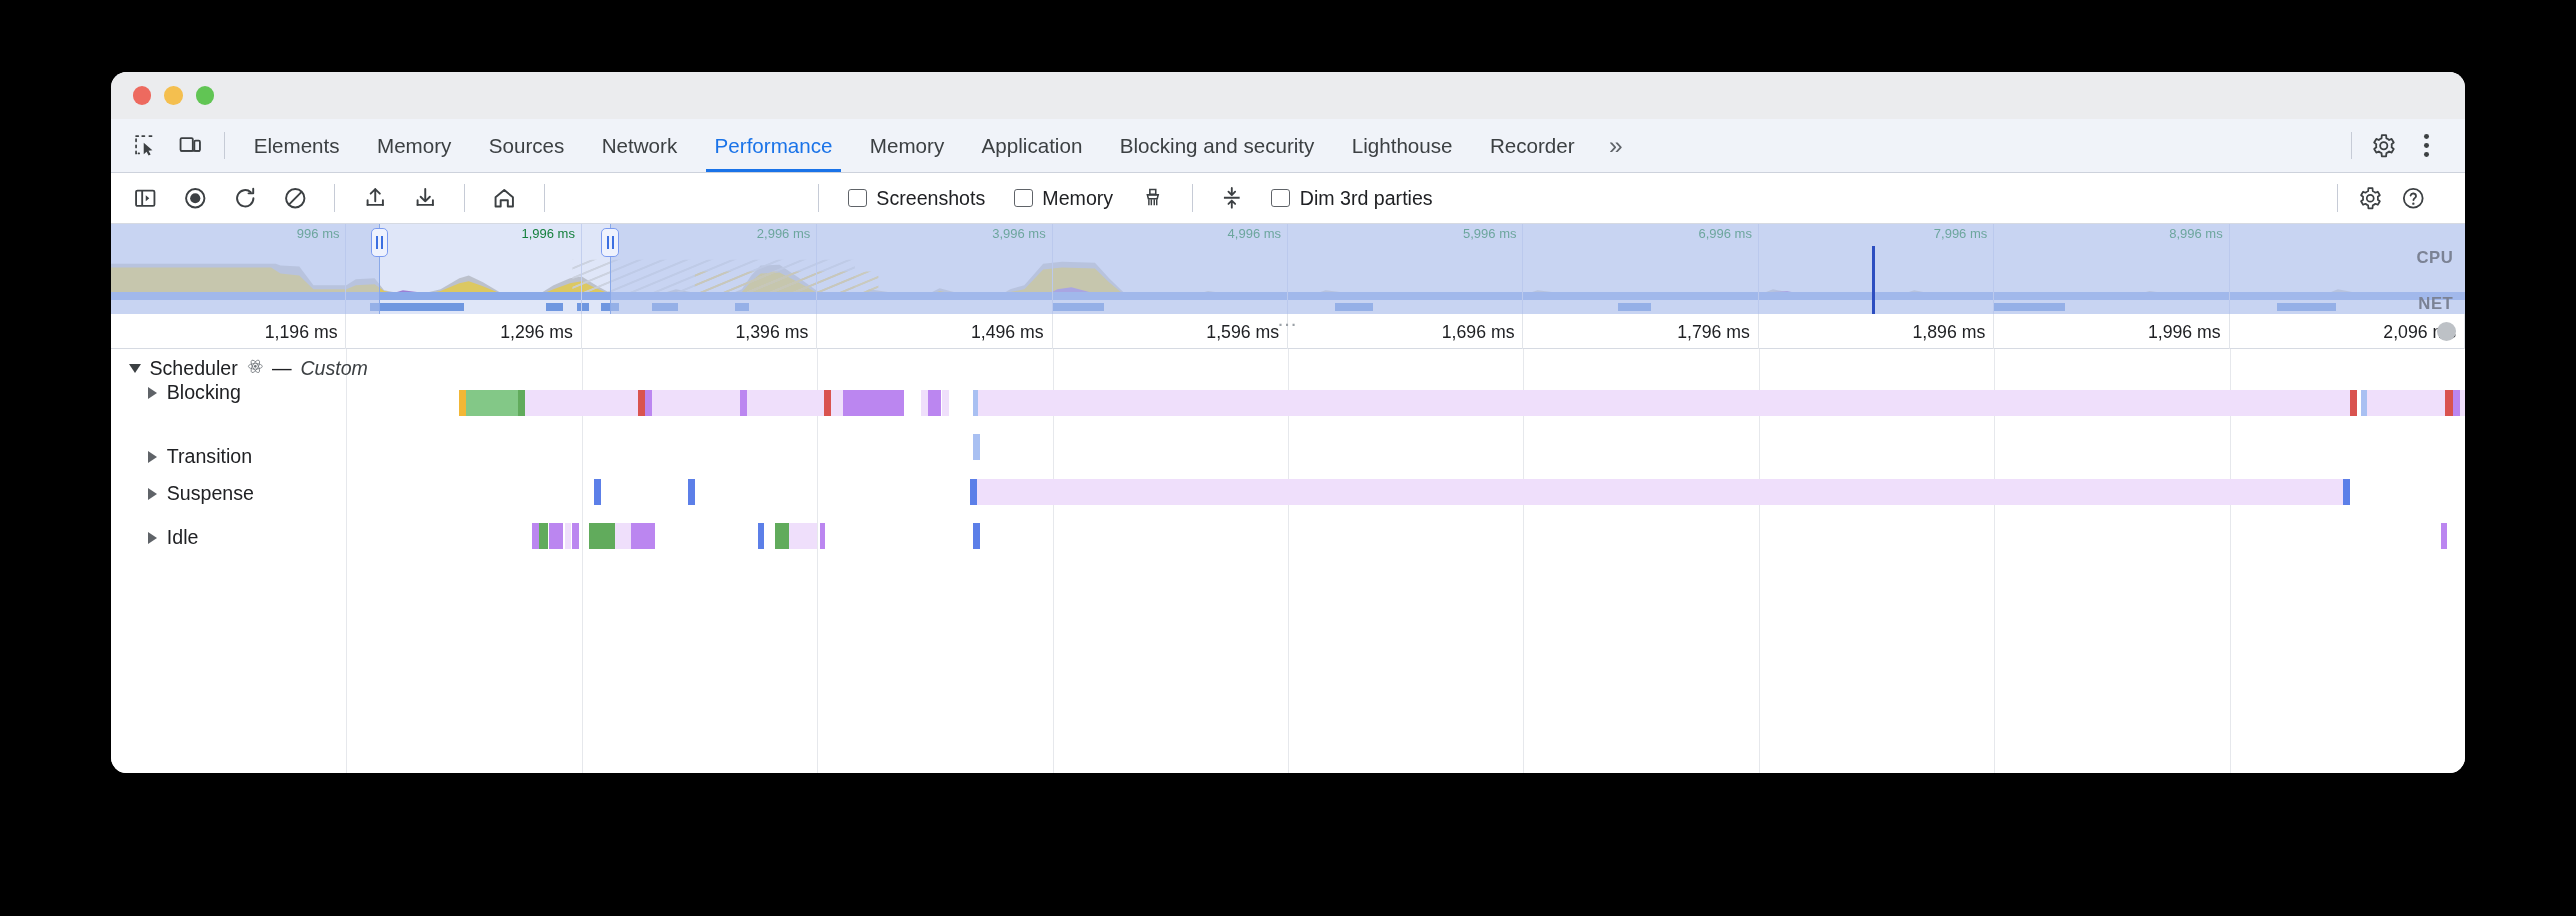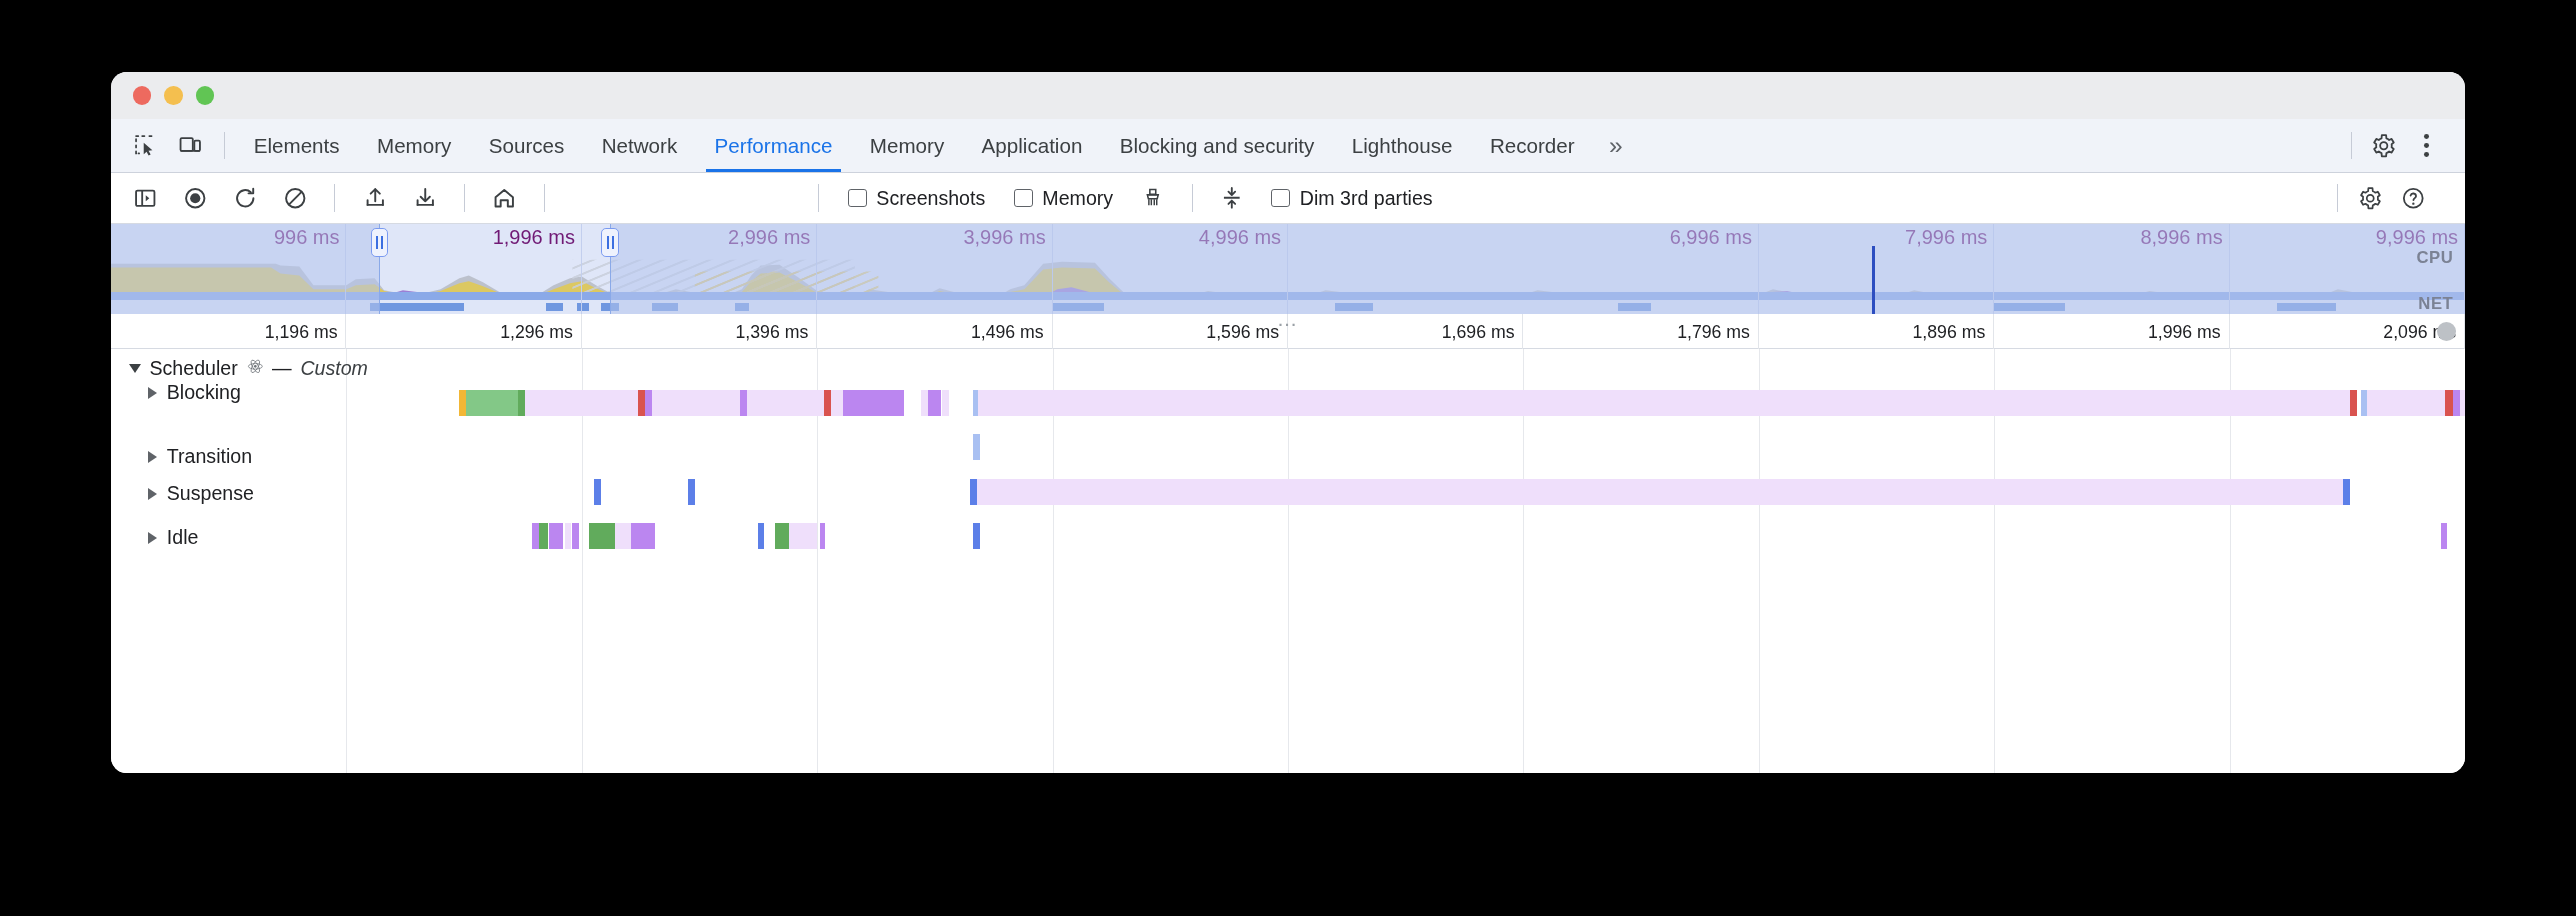--- a/index.html
+++ b/index.html
@@ -98,21 +98,21 @@
   .ov-ruler {
     position: absolute; left: 0; right: 0; top: 0; height: 25.5px;
     pointer-events: none;
   }
   .ov-tick {
     position: absolute; top: 0; height: 90px;
     border-right: 1px solid #c3cfee;
   }
   .ov-tick span {
     position: absolute; right: 5.9px; top: 2px;
-    font-size: 20px; color: #701a75; white-space: nowrap;
+    font-size: 13px; color: #15803d; white-space: nowrap;
   }
   .ov-graph { position: absolute; left: 0; top: 21.6px; width: 100%; height: 51px; }
   .ov-netband {
     position: absolute; left: 0; bottom: 13.7px; height: 7.9px; width: 100%;
     background: #8aa9e8;
   }
   .ov-netrow { position: absolute; left: 0; bottom: 0; height: 13.7px; width: 100%; }
   .ov-netbar { position: absolute; top: 2.9px; height: 7.9px; background: #6f97e0; }
   .ov-label {
     position: absolute; right: 11.8px;
@@ -416,31 +416,31 @@
         </div>
       <div class="ov-tick" style="left:20%;width:10%">
           <span>2,996 ms</span>
         </div>
       <div class="ov-tick" style="left:30%;width:10%">
           <span>3,996 ms</span>
         </div>
       <div class="ov-tick" style="left:40%;width:10%">
           <span>4,996 ms</span>
         </div>
+      <div class="ov-tick" style="left:50%;width:10%">
+          <span>5,996 ms</span>
+        </div>
       <div class="ov-tick" style="left:60%;width:10%">
           <span>6,996 ms</span>
         </div>
       <div class="ov-tick" style="left:70%;width:10%">
           <span>7,996 ms</span>
         </div>
       <div class="ov-tick" style="left:80%;width:10%">
           <span>8,996 ms</span>
-        </div>
-      <div class="ov-tick" style="left:90%;width:10%">
-          <span>9,996 ms</span>
         </div>
     </div>
 
     <div class="ov-dim" style="left:0;width:11.4%"></div>
     <div class="ov-dim" style="left:21.2%;right:0;width:78.8%"></div>
     <div class="ov-sel-edge" style="left:11.4%"></div>
     <div class="ov-sel-edge" style="left:21.2%"></div>
     <div class="ov-handle" style="left:calc(11.4% - 8.8px)">
         <i></i>
         <i></i>

